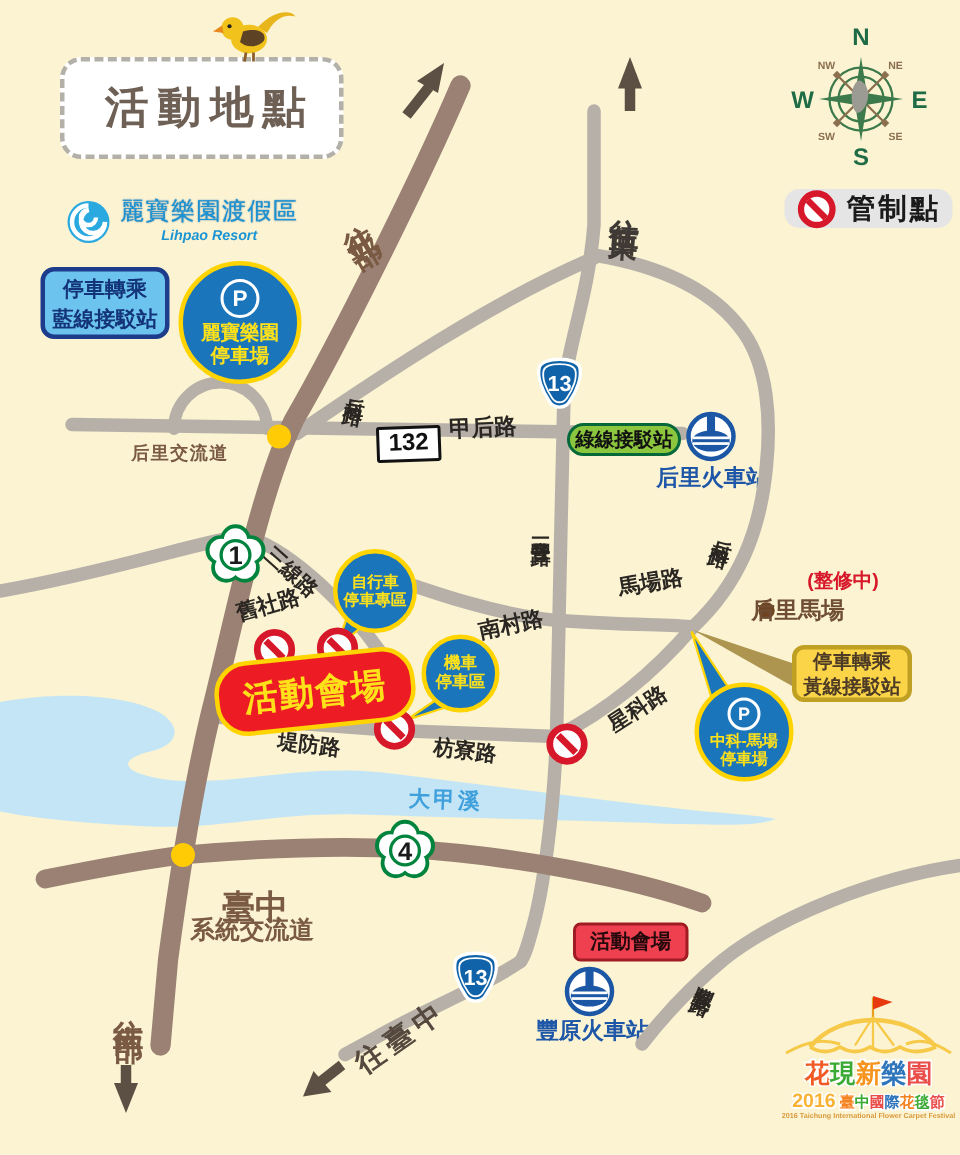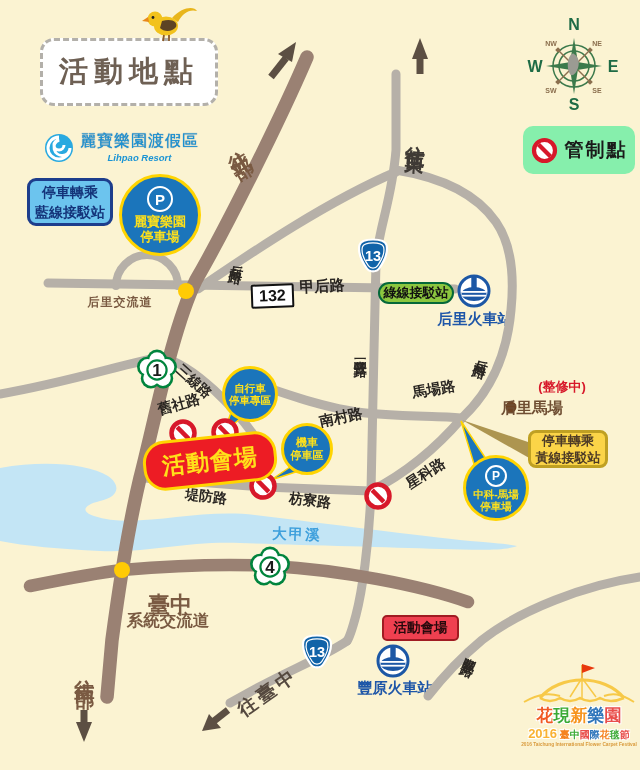--- a/index.html
+++ b/index.html
@@ -12,22 +12,22 @@
   .brown{color:#7A5A42;}
   .dir{font-size:20px;letter-spacing:4px;}
   .balloon{position:absolute;border-radius:50%;background:#1B75BB;border:3.5px solid #FFD400;
     display:flex;flex-direction:column;align-items:center;justify-content:center;
     color:#FFE11A;font-weight:bold;text-align:center;box-sizing:border-box;z-index:6;}
   .tagbox{position:absolute;box-sizing:border-box;display:flex;flex-direction:column;align-items:center;
     justify-content:center;font-weight:bold;text-align:center;z-index:6;}
   .picon{border:2px solid #fff;border-radius:50%;color:#fff;display:flex;align-items:center;justify-content:center;font-weight:bold;}
   .titlebox{position:absolute;left:40px;top:38px;width:172px;height:62px;background:#fff;
     border:3px dashed #B3B0AA;border-radius:14px;display:flex;align-items:center;justify-content:center;
-    font-size:29px;font-weight:bold;color:#6E6054;letter-spacing:6px;z-index:8;}
-  .legendbox{position:absolute;left:523px;top:126px;width:112px;height:48px;background:#86efac;border-radius:10px;
+    font-size:29px;font-weight:bold;color:#6E6054;letter-spacing:6px;z-index:8;padding-left:11px;}
+  .legendbox{position:absolute;left:523px;top:126px;width:112px;height:26px;background:#e5e5e5;border-radius:10px;
     display:flex;align-items:center;justify-content:center;gap:7px;z-index:8;}
   .legendbox .t{font-size:19px;font-weight:bold;color:#1A1A1A;letter-spacing:2px;}
   .venue{position:absolute;left:143px;top:436px;width:128px;height:44px;background:#ED1C24;border:3px solid #FFD400;
     border-radius:22px;display:flex;align-items:center;justify-content:center;color:#FFE11A;font-weight:bold;
     font-size:23px;letter-spacing:1px;transform:rotate(-6deg);z-index:6;}
   .lihpao{position:absolute;left:42px;top:131px;width:170px;height:48px;display:flex;gap:4px;z-index:8;}
   .lihpao .txt{display:flex;flex-direction:column;}
   .lihpao .nm{font-size:16px;font-weight:normal;color:#1B94D4;letter-spacing:1px;text-shadow:0 0 1px #0C5FA6;}
   .lihpao .sub{font-size:9.5px;font-weight:bold;font-style:italic;color:#1B94D4;text-align:center;}
   .festival{position:absolute;left:520px;top:662px;width:118px;height:104px;text-align:center;z-index:8;}

